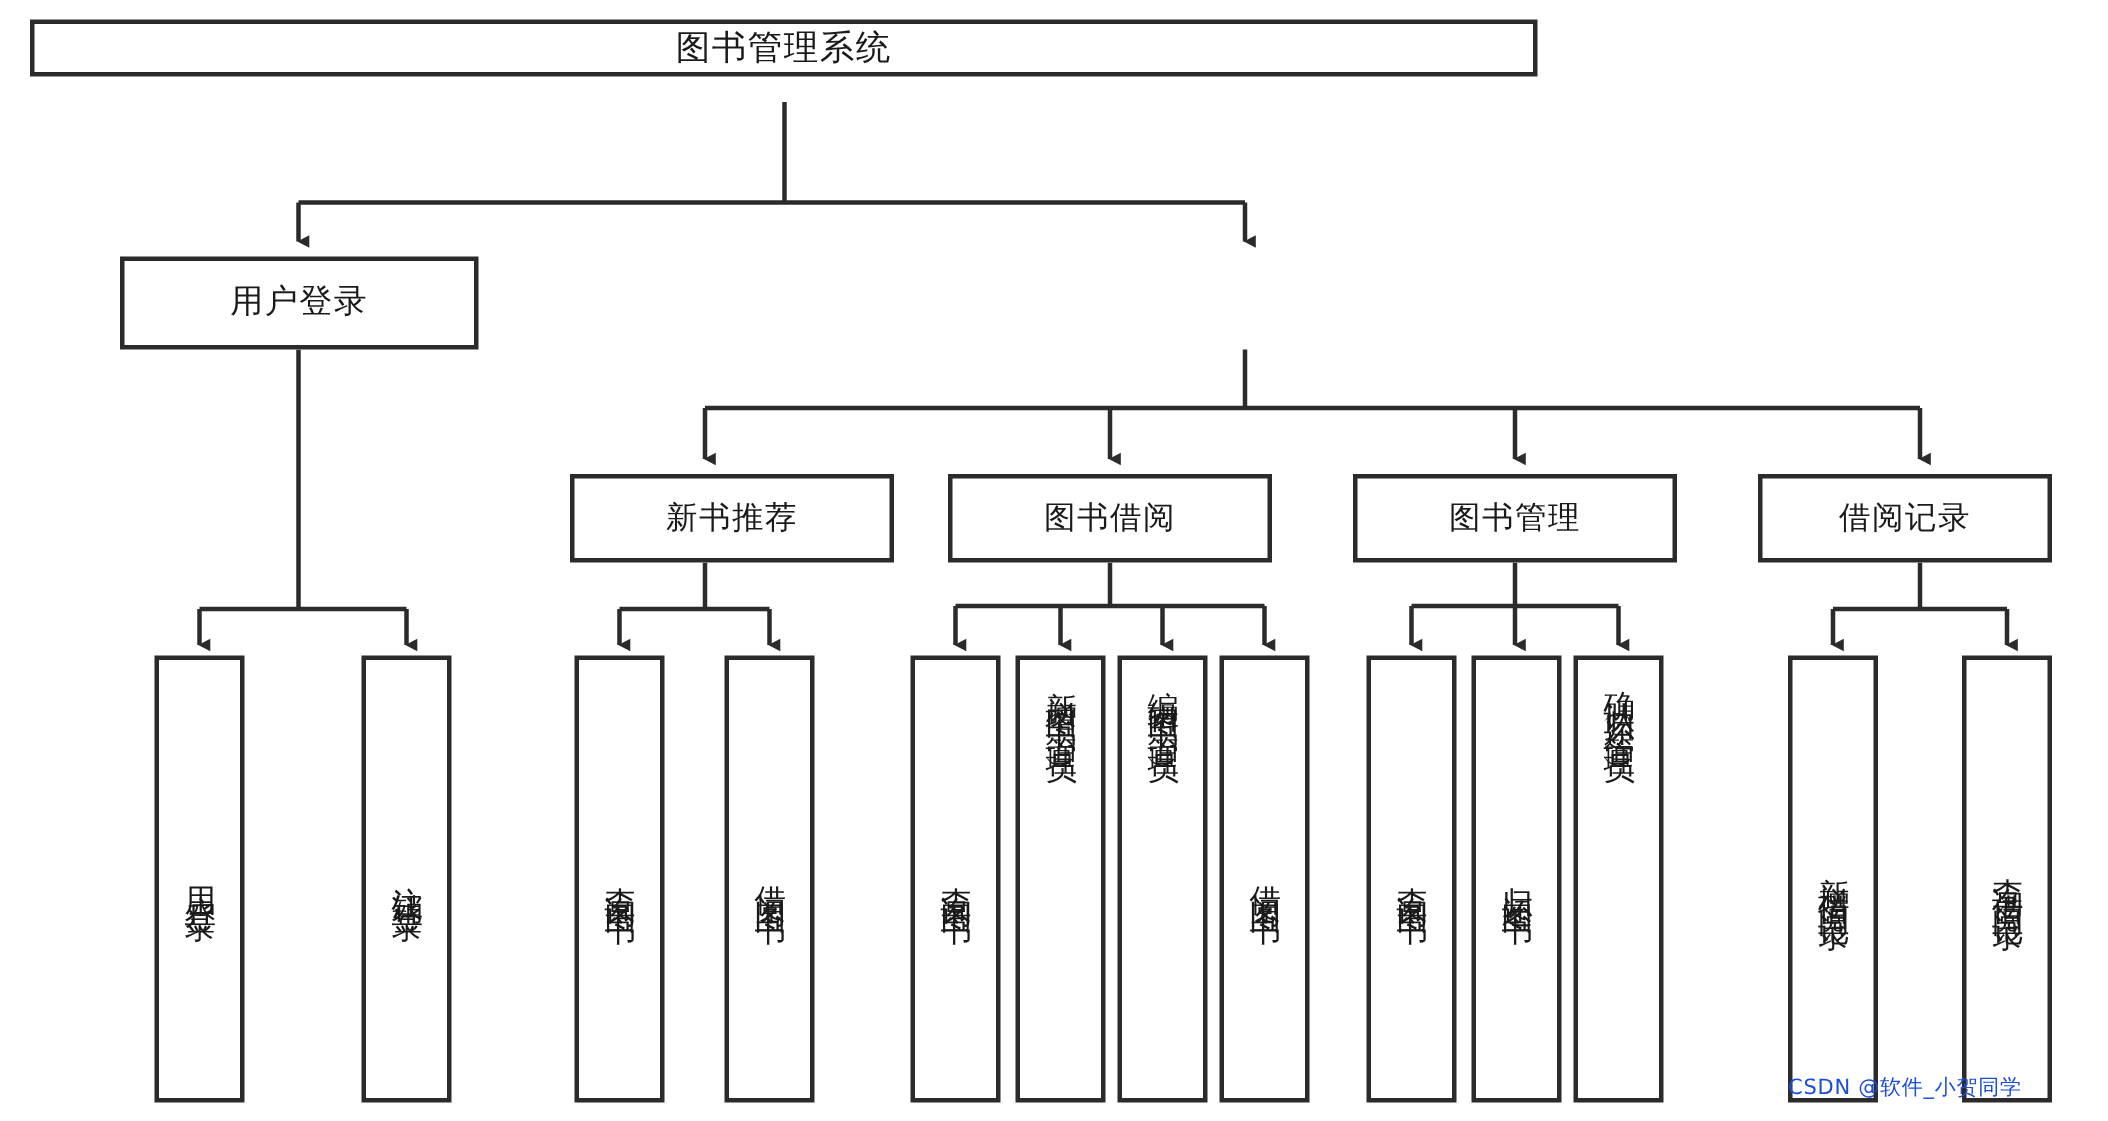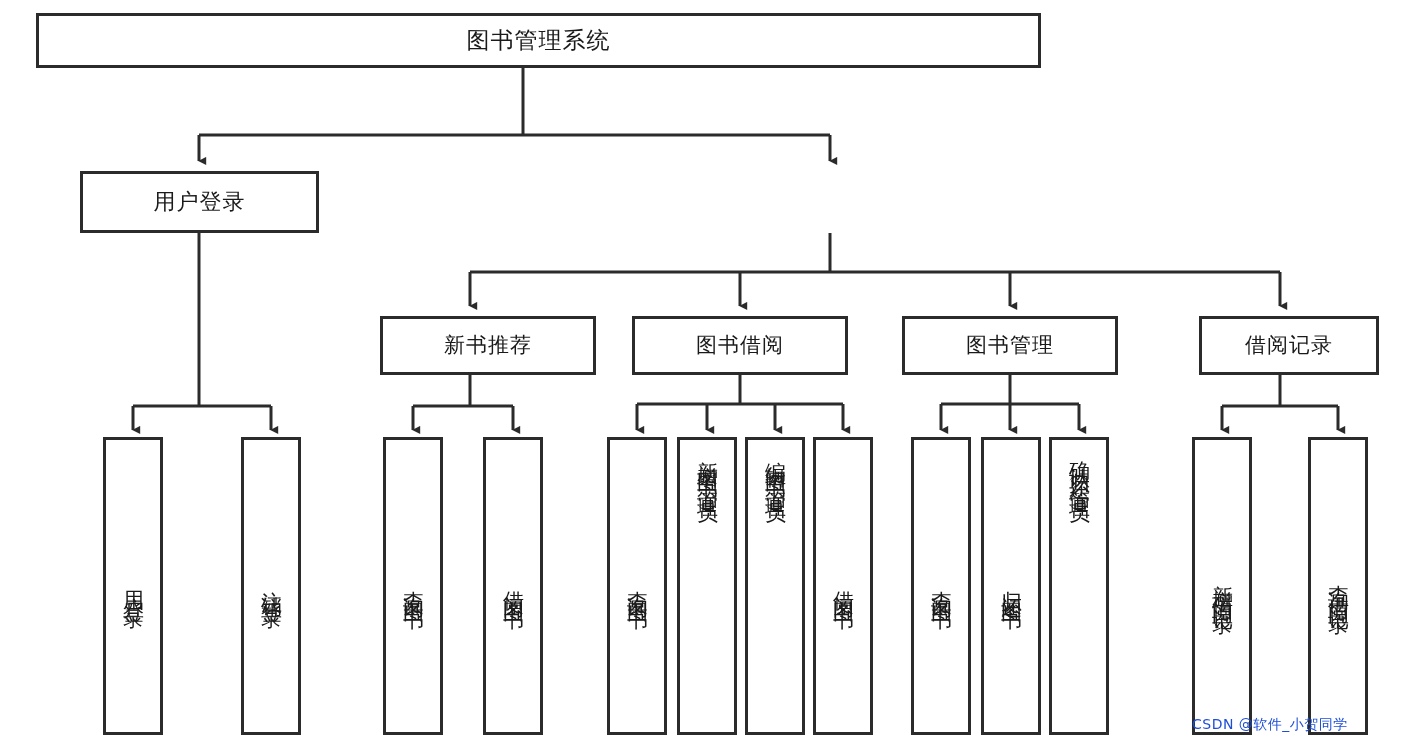--- a/index.html
+++ b/index.html
@@ -118,38 +118,38 @@
       <path d="M1010,404 L1010,430" marker-end="url(#arrowhead)"></path>
       <path d="M1079,404 L1079,430" marker-end="url(#arrowhead)"></path>
 
       <path d="M1280,375 L1280,406"></path>
       <path d="M1222,406 L1338,406"></path>
       <path d="M1222,406 L1222,430" marker-end="url(#arrowhead)"></path>
       <path d="M1338,406 L1338,430" marker-end="url(#arrowhead)"></path>
     </g>
   </svg>
 
-  <div class="node root" style="left:20px; top:13px; width:1005px; height:55px;margin-left:16px;">
+  <div class="node root" style="left:20px; top:13px; width:1005px; height:38px;">
     <span class="label">图书管理系统</span>
   </div>
 
   <div class="node lvl2" style="left:80px; top:171px; width:239px; height:62px;">
     <span class="label">用户登录</span>
   </div>
 
   <div class="node lvl3" style="left:380px; top:316px; width:216px; height:59px;">
     <span class="label">新书推荐</span>
   </div>
   <div class="node lvl3" style="left:632px; top:316px; width:216px; height:59px;">
     <span class="label">图书借阅</span>
   </div>
   <div class="node lvl3" style="left:902px; top:316px; width:216px; height:59px;">
     <span class="label">图书管理</span>
   </div>
-  <div class="node lvl3" style="left:1172px; top:316px; width:180px; height:59px;margin-left:27px;">
+  <div class="node lvl3" style="left:1172px; top:316px; width:196px; height:59px;">
     <span class="label">借阅记录</span>
   </div>
 
   <div class="node leaf centered" style="left:103px; top:437px; width:60px; height:298px;">
     <span class="label">用户登录</span>
   </div>
   <div class="node leaf centered" style="left:241px; top:437px; width:60px; height:298px;">
     <span class="label">注销登录</span>
   </div>
 

